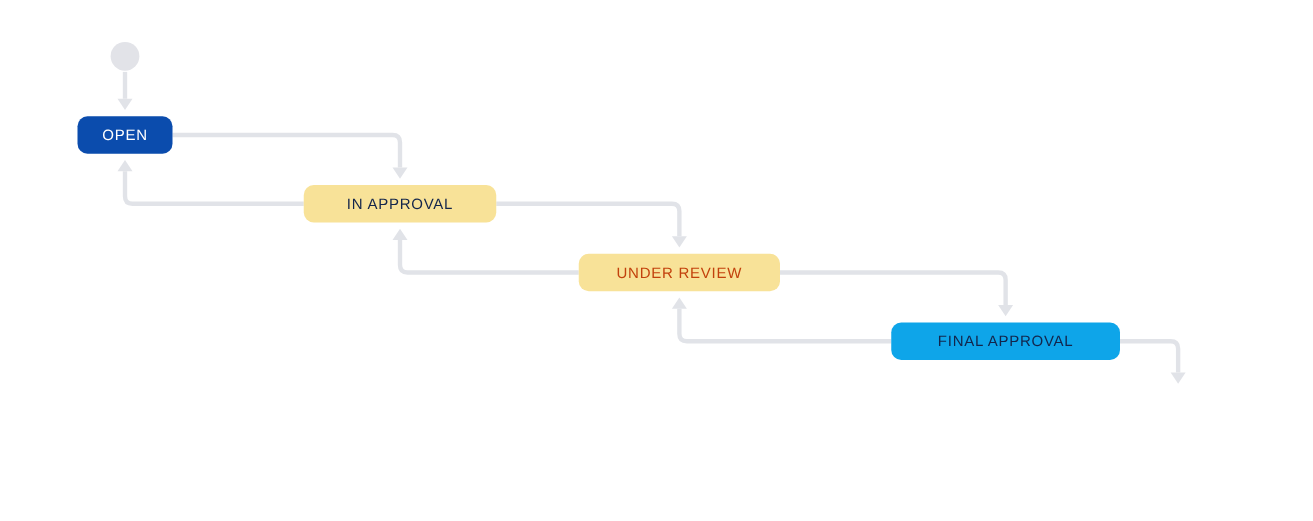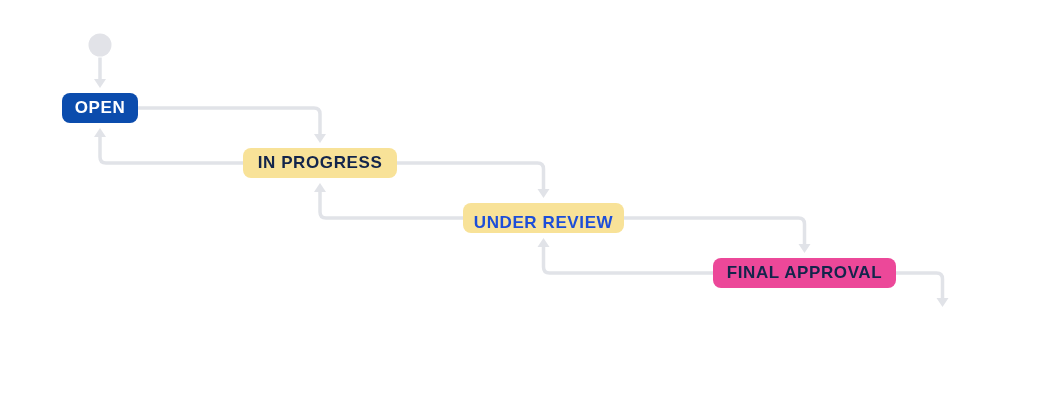--- a/index.html
+++ b/index.html
@@ -15,22 +15,22 @@
     position: absolute;
     left: 0; top: 0;
     width: 1050px; height: 417px;
   }
   .badge {
     position: absolute;
     display: flex;
     align-items: center;
     justify-content: center;
     border-radius: 8px;
-    font-weight: bold;
-    font-size: 17px;
+    font-weight: normal;
+    font-size: 12px;
     letter-spacing: 0.6px;
     white-space: nowrap;
     cursor: pointer;
     box-sizing: border-box;
     user-select: none;
   }
 </style>
 </head>
 <body>
 
@@ -52,21 +52,21 @@
       <path fill="#E1E3E8" d="M 537.5 247 L 549.5 247 L 543.5 238 Z"></path>
       <path fill="none" stroke="#E1E3E8" stroke-width="3.5" d="M 896 273 H 936.5 Q 942.5 273 942.5 279 V 298"></path>
       <path fill="#E1E3E8" d="M 936.5 298 L 948.5 298 L 942.5 307 Z"></path>
       <circle cx="100" cy="45" r="11.5" fill="#E2E3E8"></circle>
     </svg>
 
   <div class="badge" style="left: 62px; top: 93px; width: 76px; height: 30px; background: rgb(11, 76, 173); color: rgb(255, 255, 255);">
     <span>OPEN</span>
   </div>
   <div class="badge" style="left: 243px; top: 148px; width: 154px; height: 30px; background: rgb(248, 226, 152); color: rgb(19, 37, 75);">
-    <span>IN PROGRESS</span>
+    <span>IN APPROVAL</span>
   </div>
-  <div class="badge" style="left: 463px; top: 203px; width: 161px; height: 30px; background: rgb(248, 226, 152); color: #1d4ed8; align-items: flex-end;">
+  <div class="badge" style="left: 463px; top: 203px; width: 161px; height: 30px; background: rgb(248, 226, 152); color: #c2410c;">
     <span>UNDER REVIEW</span>
   </div>
-  <div class="badge" style="left: 713px; top: 258px; width: 183px; height: 30px; background: #ec4899; color: rgb(19, 37, 75); align-items: center;">
+  <div class="badge" style="left: 713px; top: 258px; width: 183px; height: 30px; background: #0ea5e9; color: rgb(19, 37, 75); align-items: center;">
     <span>FINAL APPROVAL</span>
   </div>
 </div>
 
 </body></html>

